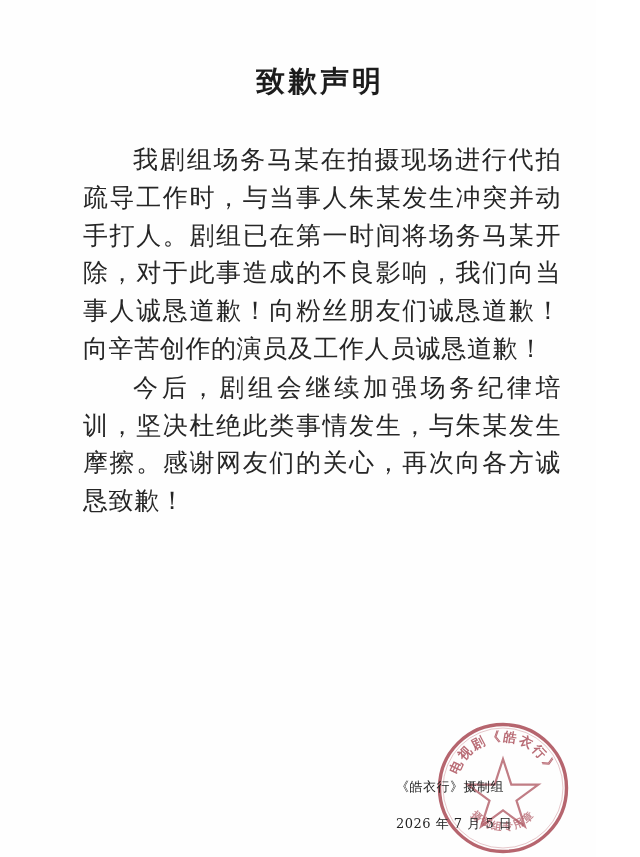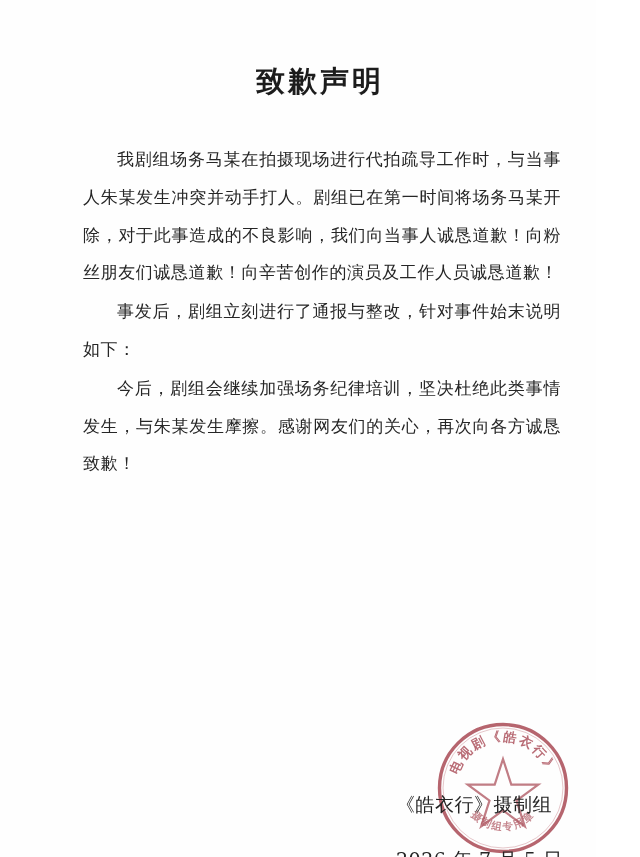--- a/index.html
+++ b/index.html
@@ -41,48 +41,47 @@
 
   
   .body-block {
     position: absolute;
     left: 83px;
     top: 141px;
     width: 478px;
   }
 
   .para {
-    font-size: 17px;
+    font-size: 25px;
     line-height: 37.8px;
     text-align: justify;
     text-align-last: left;
     text-indent: 2em;
     letter-spacing: 0.6px;
     margin: 0 0 1px 0;
     color: #262626;
     font-family: "DejaVu Serif", "Liberation Serif", serif;
     word-break: break-all;
   }
 
   
   .sign-block {
     position: absolute;
     left: 396px;
     top: 768px;
     width: 190px;
     z-index: 3;
   }
   .sign-line {
-    font-size: 19px;
+    font-size: 13px;
     line-height: 37px;
     letter-spacing: 0.5px;
     color: #242424;
     white-space: nowrap;
     font-family: "DejaVu Serif", "Liberation Serif", serif;
-    margin-top: 18px;
   }
 
   
   .seal {
     position: absolute;
     left: 436px;
     top: 721px;
     width: 134px;
     height: 134px;
     z-index: 2;
@@ -106,21 +105,20 @@
 </style>
 </head>
 <body>
 
 <div class="page">
 
   <div class="doc-title">致歉声明</div>
 
   <div class="body-block">
     <p class="para">我剧组场务马某在拍摄现场进行代拍疏导工作时，与当事人朱某发生冲突并动手打人。剧组已在第一时间将场务马某开除，对于此事造成的不良影响，我们向当事人诚恳道歉！向粉丝朋友们诚恳道歉！向辛苦创作的演员及工作人员诚恳道歉！</p>
-    <p class="para">事发后，剧组立刻进行了通报与整改，针对事件始末说明如下：</p>
     <p class="para">今后，剧组会继续加强场务纪律培训，坚决杜绝此类事情发生，与朱某发生摩擦。感谢网友们的关心，再次向各方诚恳致歉！</p>
   </div>
 
   <div class="seal">
     <svg viewBox="0 0 134 134" xmlns="http://www.w3.org/2000/svg">
       <defs>
         <path id="arcTop" d="M 20 67 A 47 47 0 0 1 114 67"></path>
         <path id="arcBottom" d="M 25 67 A 42 42 0 0 0 109 67"></path>
       </defs>
 

